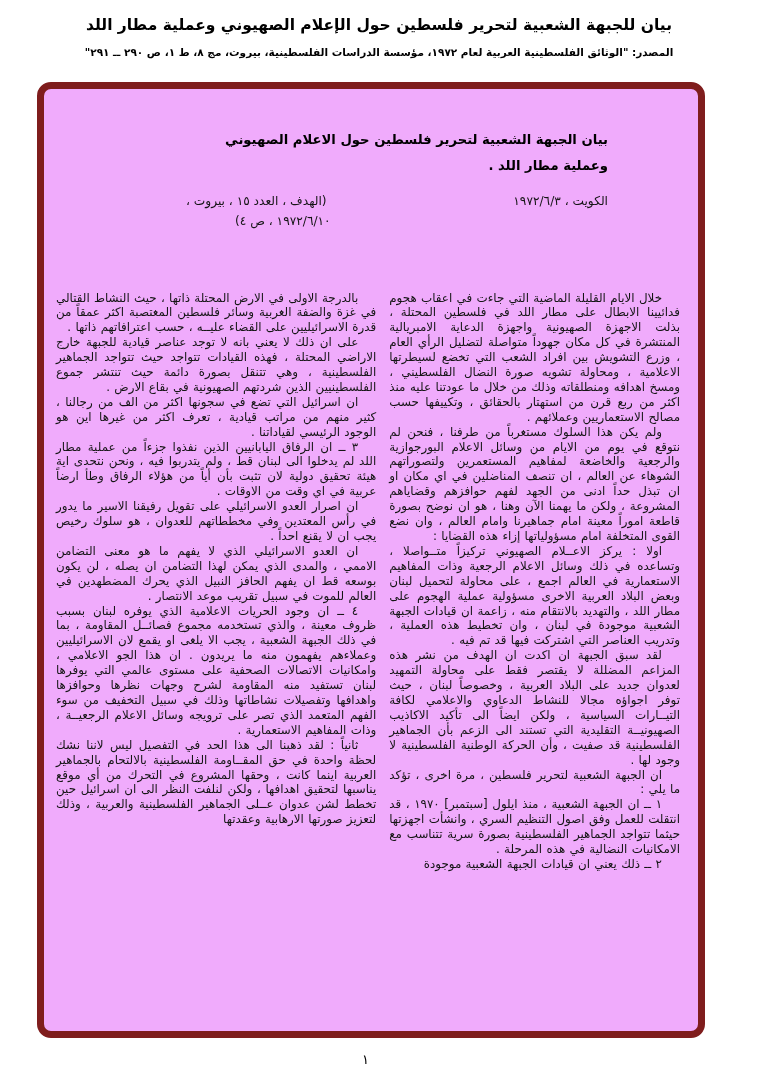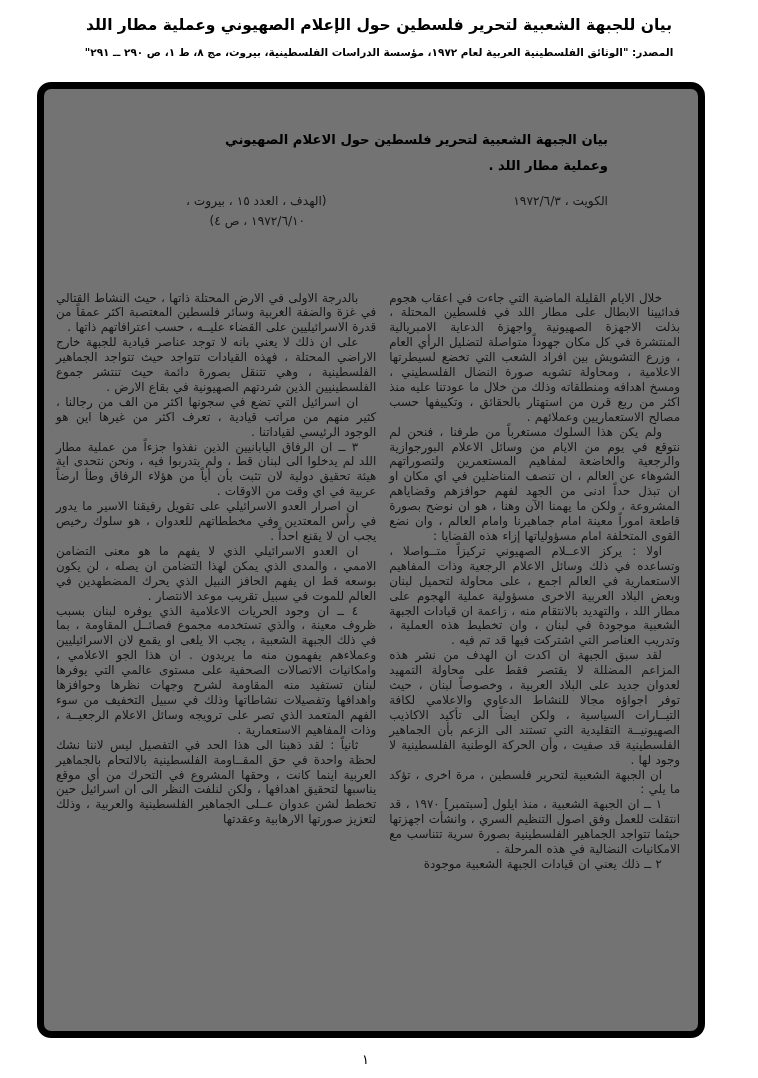--- a/index.html
+++ b/index.html
@@ -20,44 +20,44 @@
   }
   .page-source {
     position: absolute; top: 46px; right: 0; left: 0;
     text-align: center;
     font-size: 10.5px; font-weight: bold; color: #000;
   }
   .doc-frame {
     position: absolute;
     left: 37px; top: 82px;
     width: 668px; height: 956px;
-    border: 7px solid #000000;
+    border: 7px solid #7f1d1d;
     border-radius: 14px;
-    background: #737373;
+    background: #f0abfc;
     padding: 30px 18px 10px 12px;
     overflow: hidden;
   }
   .doc-heading {
     margin: 8px 72px 0 60px;
     font-weight: bold;
     font-size: 13.2px;
     line-height: 1.95;
     text-align: right;
     color: #000;
   }
   .dateline {
     margin: 14px 72px 0 130px;
     display: flex;
     justify-content: space-between;
     align-items: flex-start;
     font-size: 12.2px;
     line-height: 1.6;
   }
   .dateline .ref { text-align: left; }
-  .dateline .ref .ref-l2 { text-align: center; padding-left: 2px; }
+  .dateline .ref .ref-l2 { text-align: left; padding-left: 2px; margin-left: 47px; }
   .columns {
     margin-top: 16px;
     display: flex;
     gap: 13px;
     align-items: flex-start;
   }
   .col { font-size: 11.9px; line-height: 14.9px; text-align: justify; margin-top: 43px; }
   .col-first { width: 296px; }
   .col-second { width: 326px; }
   .col p { text-indent: 18px; margin: 0; word-spacing: 0.5px; }

